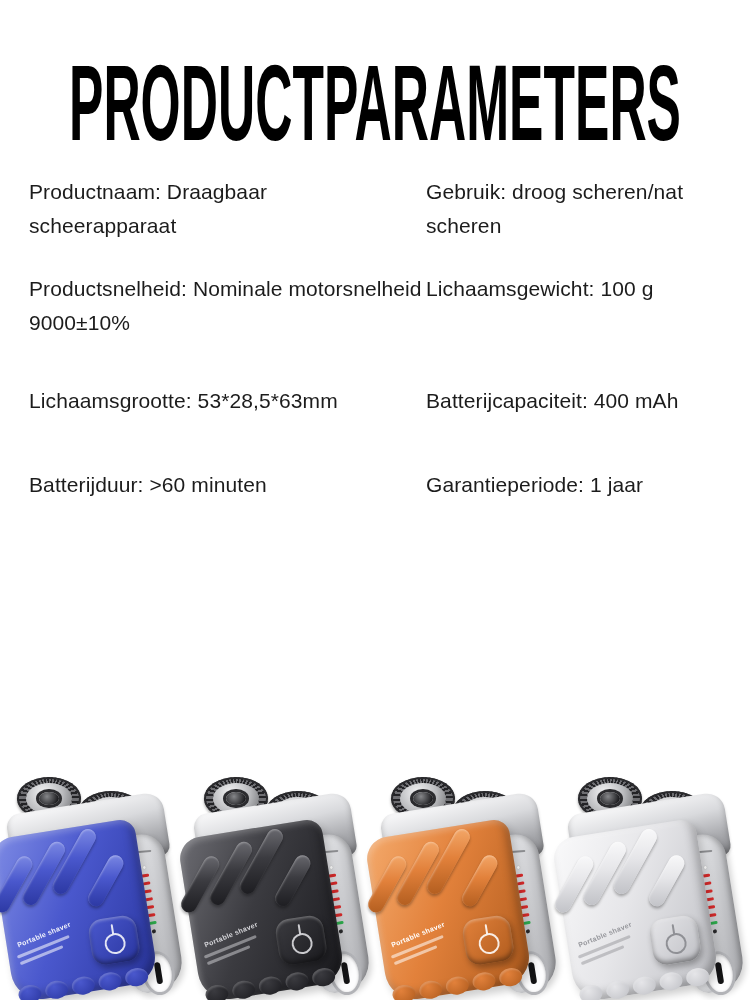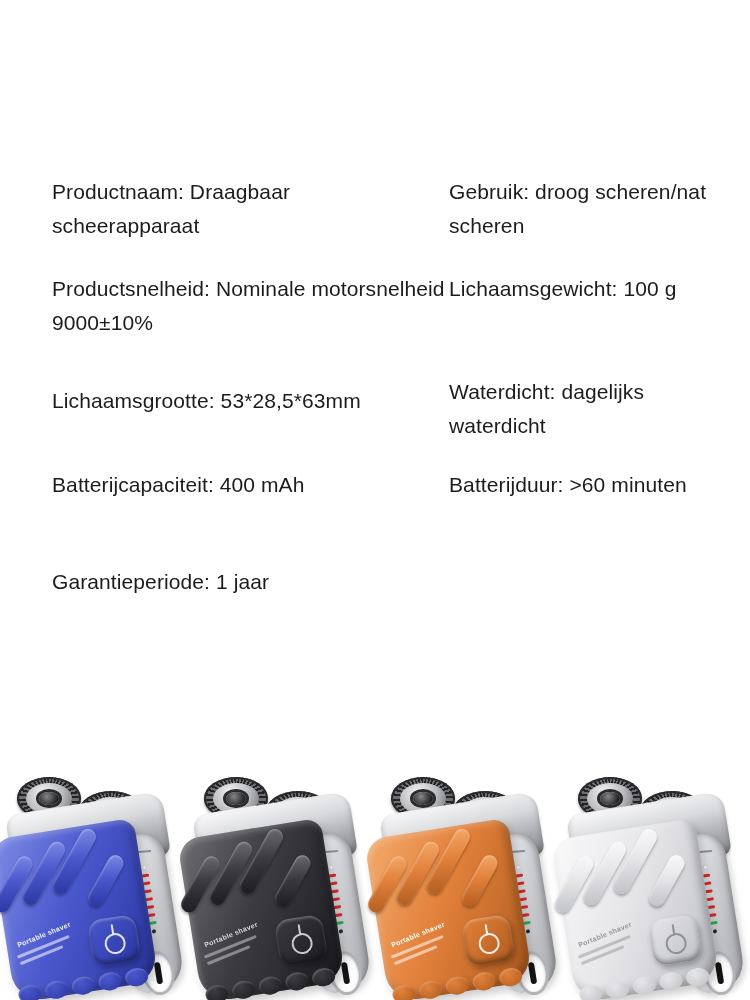--- a/index.html
+++ b/index.html
@@ -3,21 +3,21 @@
 <meta charset="utf-8">
 <style>
   html,body{margin:0;padding:0;background:#ffffff;}
   .canvas{position:relative;width:750px;height:1000px;background:#ffffff;overflow:hidden;
           font-family:"Liberation Sans", sans-serif;}
 
   
   .title-wrap{position:absolute;top:42px;left:0;width:750px;height:112px;}
 
   
-  .specs{position:absolute;top:175px;left:52px;width:694px;
+  .specs{position:absolute;top:175px;left:29px;width:694px;
          display:grid;grid-template-columns:397px 297px;
          grid-template-rows:97px 112px 84px 97px 92px 44px;}
   .cell{font-size:21px;line-height:34px;color:#1c1c1c;letter-spacing:0.1px;}
   .cell.narrow{max-width:332px;}
   .cell.up{margin-top:-9px;}
 
   
   .shaver-row{position:absolute;top:776px;left:2px;width:748px;height:224px;
               display:flex;}
   .shaver{position:relative;width:187px;height:224px;flex:0 0 187px;}
@@ -92,28 +92,32 @@
           display:flex;gap:4px;}
   .ridge{width:23px;height:18px;border-radius:50%;
          background:radial-gradient(circle at 40% 30%,var(--b2),var(--b3));
          box-shadow:inset 1px 2px 2px rgba(255,255,255,.2);}
 </style>
 </head>
 <body>
 
 <div class="canvas">
 
+  <div class="title-wrap">
+    <svg width="750" height="112">
+      <text x="375" y="98" text-anchor="middle" textLength="612" lengthAdjust="spacingAndGlyphs" font-family="Liberation Sans, sans-serif" font-weight="bold" font-size="107" fill="#000000">PRODUCTPARAMETERS</text>
+    </svg>
+  </div>
 
   <div class="specs">
     <div class="cell narrow">Productnaam: Draagbaar scheerapparaat</div>
     <div class="cell">Gebruik: droog scheren/nat scheren</div>
     <div class="cell">Productsnelheid: Nominale motorsnelheid 9000±10%</div>
     <div class="cell">Lichaamsgewicht: 100 g</div>
     <div class="cell">Lichaamsgrootte: 53*28,5*63mm</div>
-    <div class="cell up">Waterdicht: dagelijks waterdicht</div>
     <div class="cell">Batterijcapaciteit: 400 mAh</div>
     <div class="cell">Batterijduur: &gt;60 minuten</div>
     <div class="cell">Garantieperiode: 1 jaar</div>
   </div>
 
   <div class="shaver-row">
 
     <div class="shaver" style="--b1:#7f8ce5;--b2:#4a58cd;--b3:#2a36a0;--tx:rgba(255,255,255,0.92);--bars:rgba(255,255,255,0.55);--ic:rgba(255,255,255,0.85)">
       <div class="head h1">
           <div class="mid"></div>

